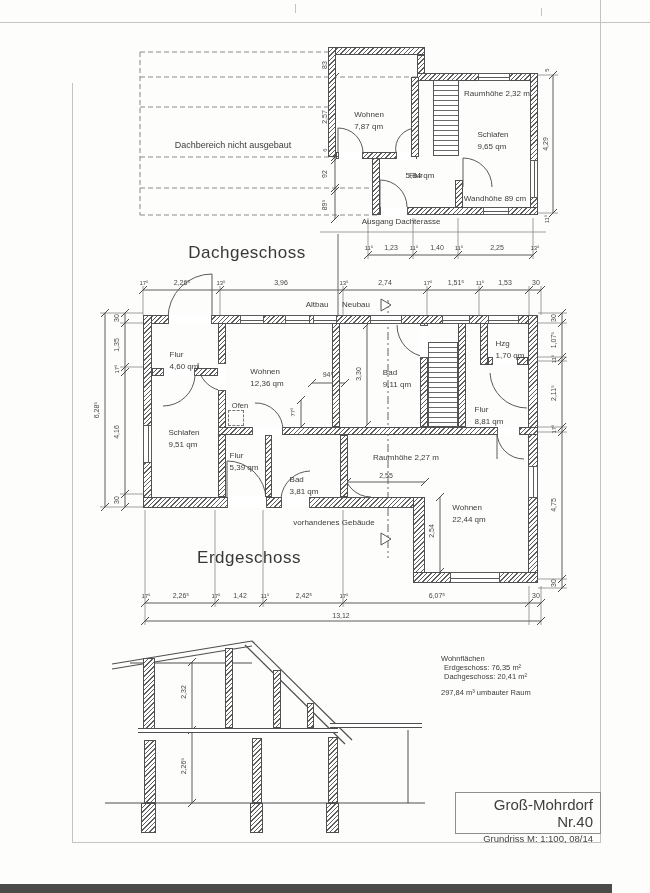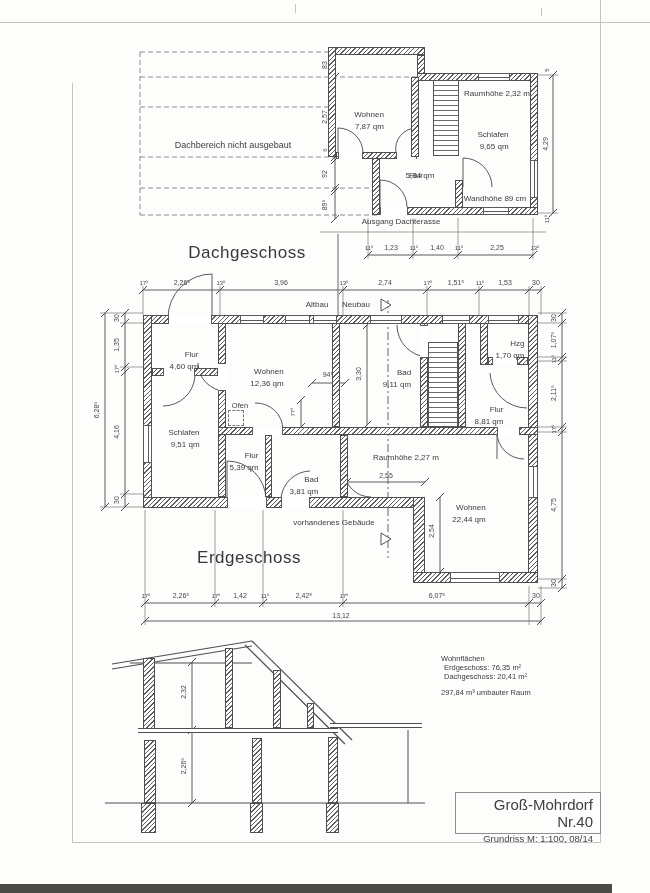--- a/index.html
+++ b/index.html
@@ -15,21 +15,21 @@
   .win-v::after{content:"";position:absolute;top:0;bottom:0;left:50%;width:1px;background:#5a5a5a;}
   .stairs{position:absolute;box-sizing:border-box;border:1px solid #555;
           background:repeating-linear-gradient(180deg,#fff 0,#fff 4px,#6a6a6a 4px,#6a6a6a 5px);}
   .lbl{position:absolute;font-size:8px;line-height:1.15;transform:translate(-50%,-50%);
        white-space:nowrap;text-align:center;color:#3c3c3c;}
   .rot{transform:translate(-50%,-50%) rotate(-90deg);}
   .dim{font-size:7px;color:#474747;}
   .dim-s{font-size:6px;color:#474747;}
   .heading{font-size:17px;color:#383838;letter-spacing:.5px;}
   .note{font-size:8px;}
-  .room{position:absolute;transform:translate(-50%,0);text-align:right;font-size:8px;
+  .room{position:absolute;transform:translate(-50%,0);text-align:left;font-size:8px;
         line-height:12px;white-space:nowrap;color:#3c3c3c;}
   .room span{display:block;}
   .txt{position:absolute;font-size:7.5px;white-space:nowrap;color:#3c3c3c;}
   .frame{position:absolute;background:#c3c3c1;}
   .ofen-box{position:absolute;box-sizing:border-box;border:1px dashed #777;}
   #titlebox{position:absolute;left:455px;top:792px;width:146px;height:42px;box-sizing:border-box;
             border:1px solid #8f8f8f;text-align:right;padding:3px 7px 0 0;}
   #titlebox .t1{font-size:15px;color:#3f3f3f;}
   #titlebox .t2{font-size:9.5px;color:#454545;margin-top:3px;}
   svg.lines{position:absolute;left:0;top:0;}

